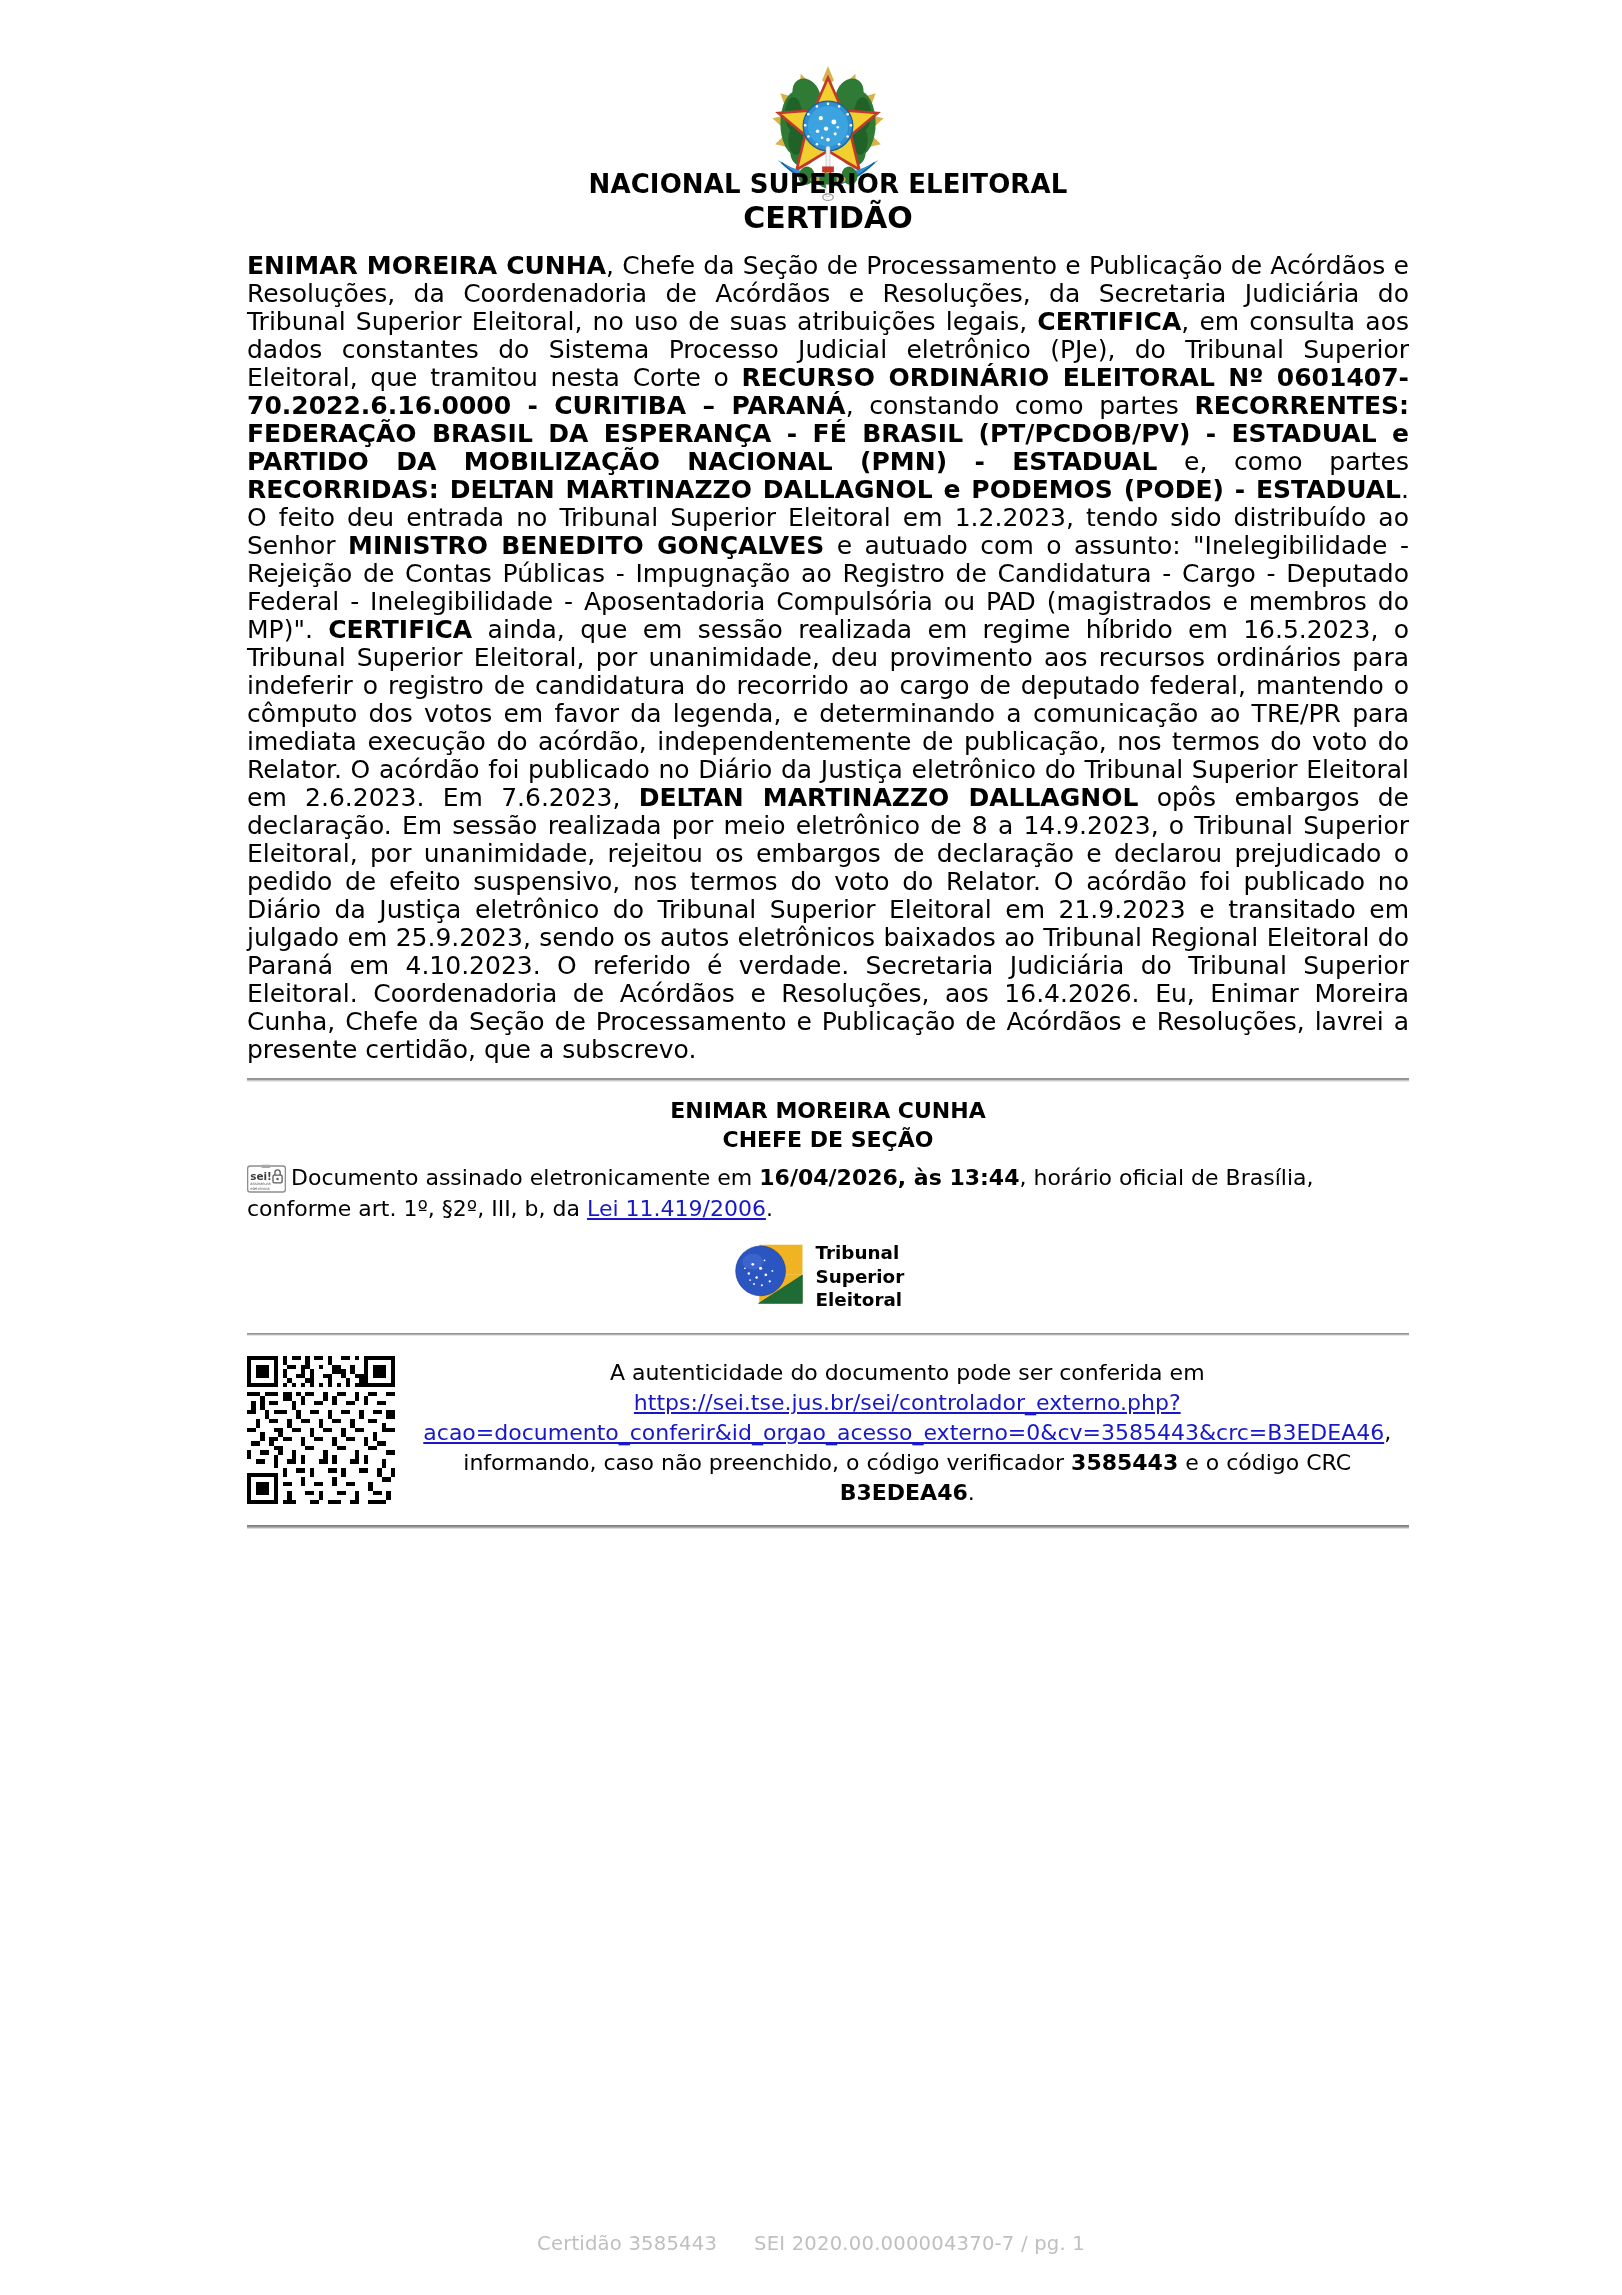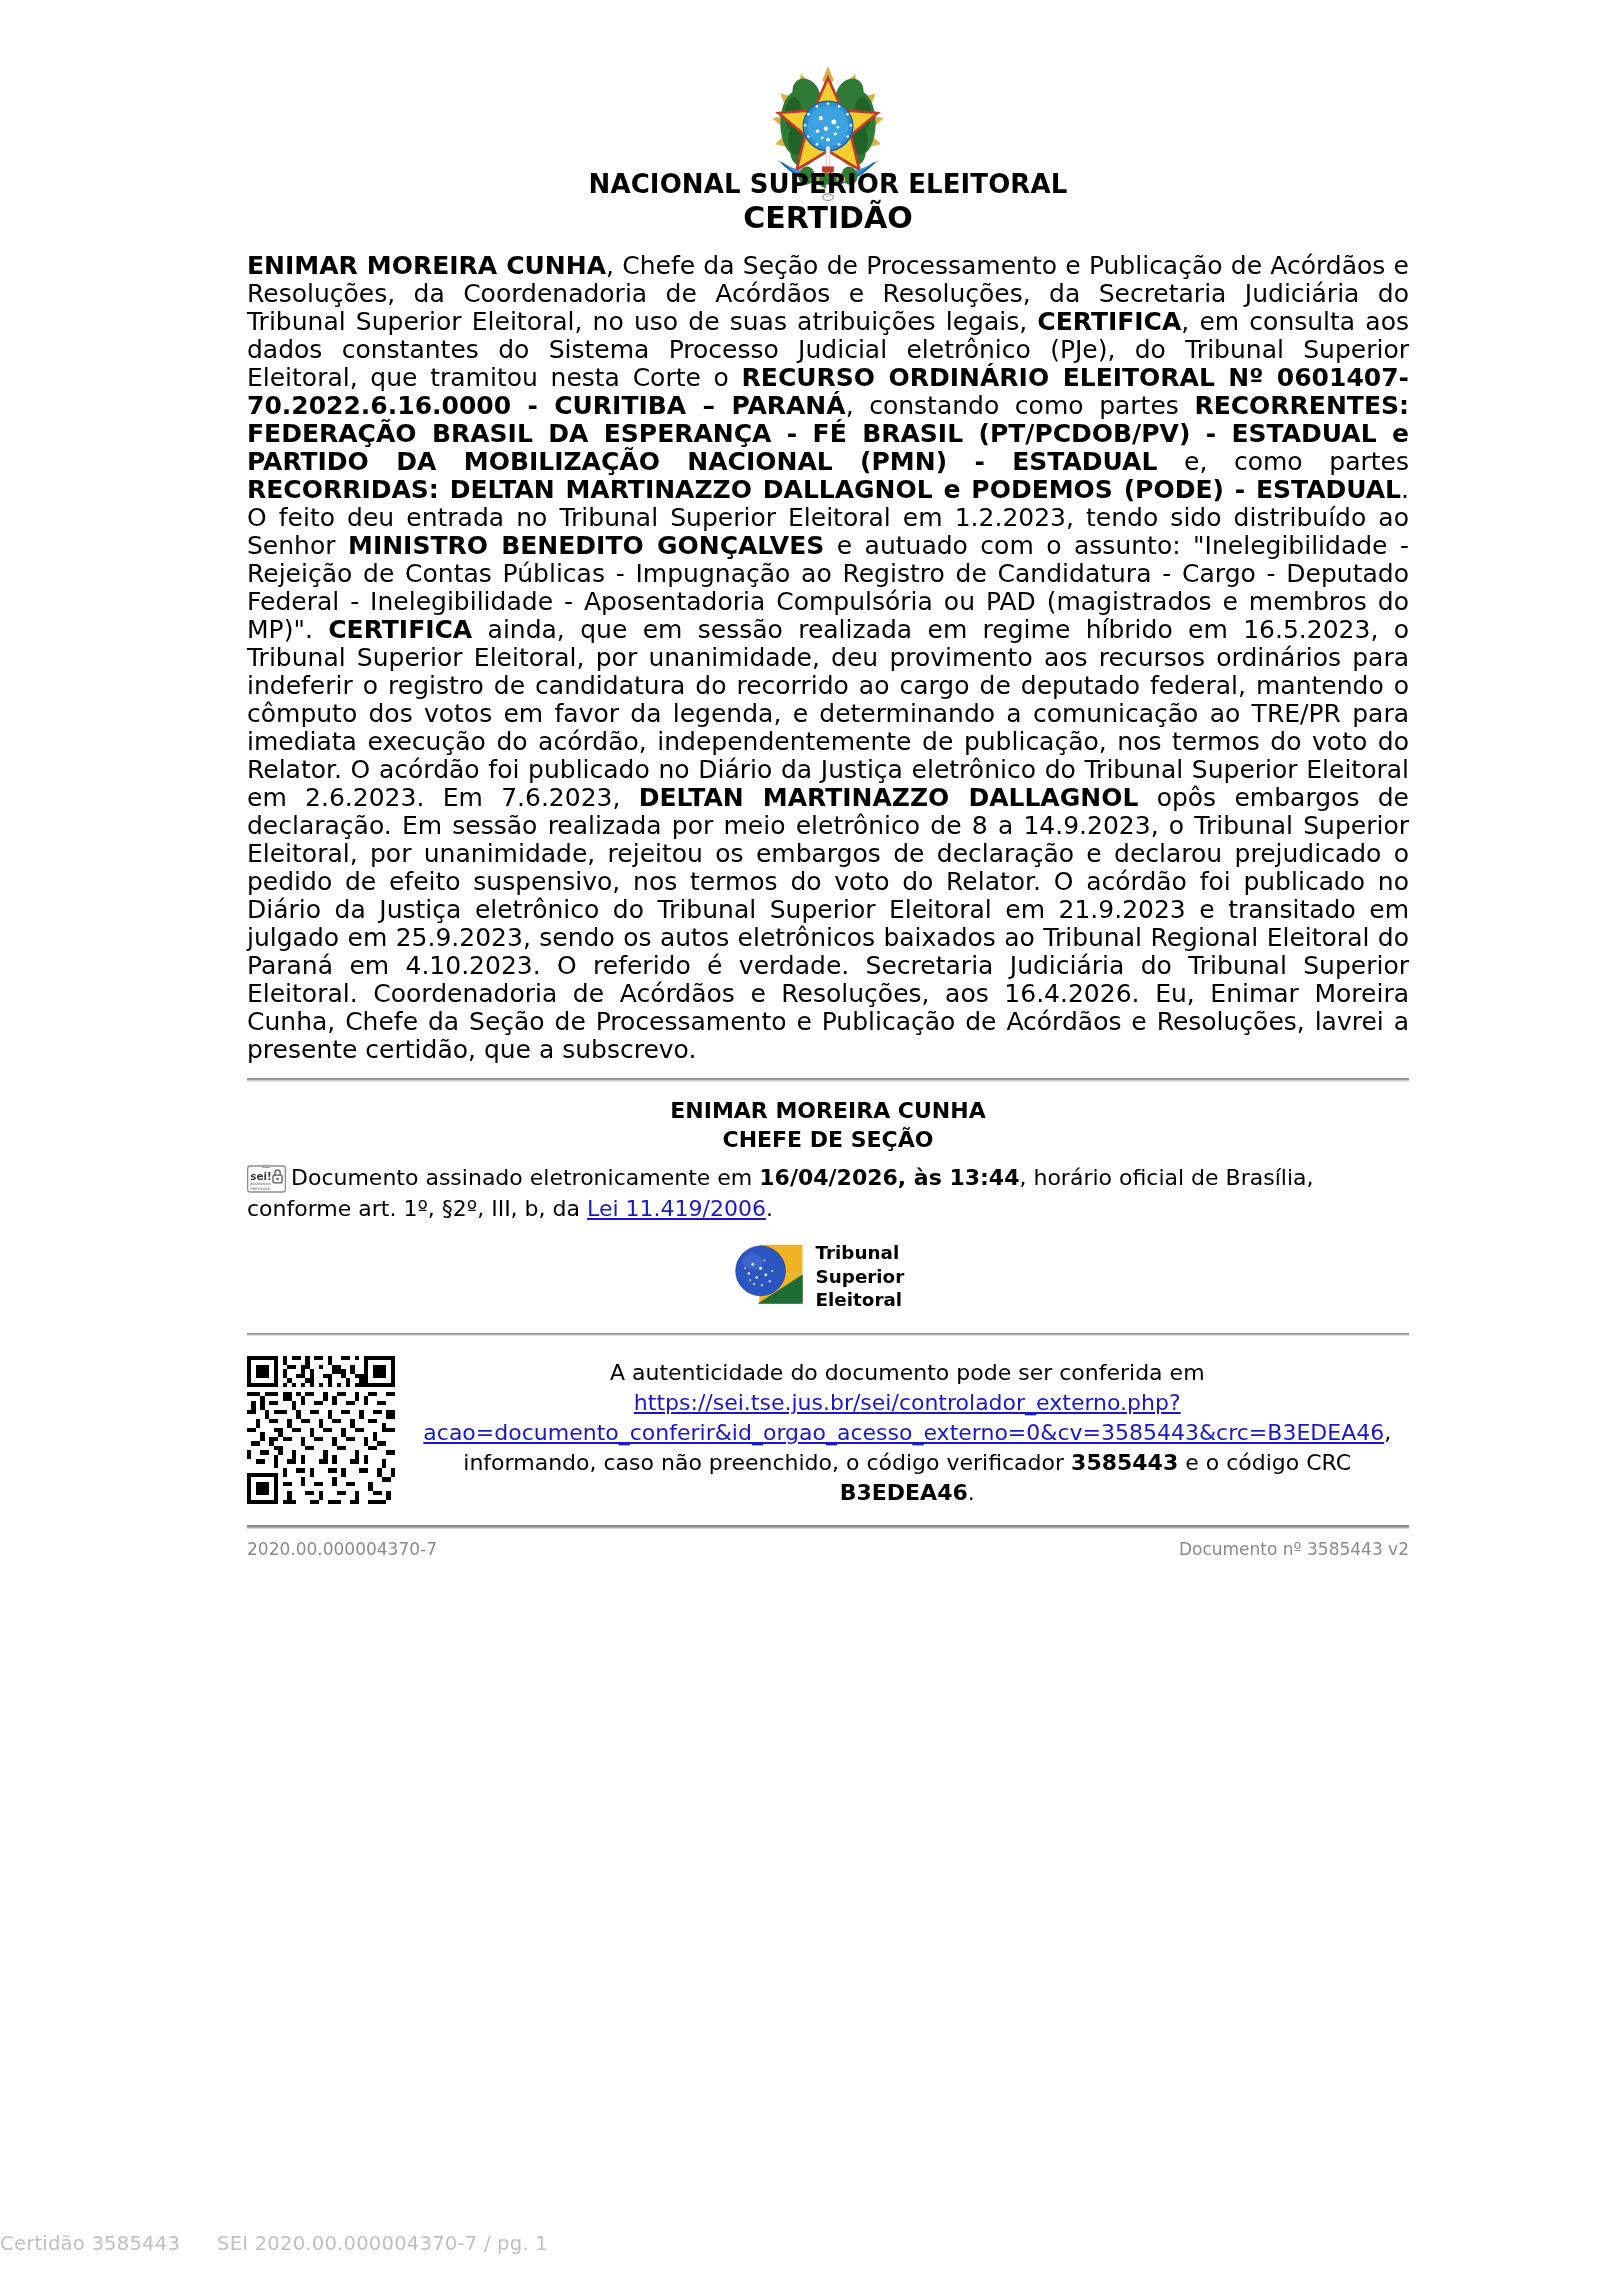--- a/index.html
+++ b/index.html
@@ -175,21 +175,21 @@
     padding-top: 9.2px;
     line-height: 22px;
   }
 
   
   .page-stamp {
     position: absolute;
     left: 0;
     top: 2232px;
     width: 1622px;
-    text-align: left;
+    text-align: center;
     font-size: 19.6px;
     color: #bfbfbf;
     letter-spacing: 0.2px;
   }
   .page-stamp .gap { display: inline-block; width: 37px; }
 </style>
 </head>
 <body>
 
 <div class="page">
@@ -505,24 +505,20 @@
             <rect x="23" y="32" width="2" height="1"></rect>
           <rect x="27" y="32" width="4" height="1"></rect>
         </g>
       </svg>
 
       <div class="auth-text"><span class="plain">A autenticidade do documento pode ser conferida em </span><br><a href="#" class="doc-link">https://sei.tse.jus.br/sei/controlador_externo.php?</a><br><a href="#" class="doc-link">acao=documento_conferir&amp;id_orgao_acesso_externo=0&amp;cv=3585443&amp;crc=B3EDEA46</a><span class="plain">, informando, caso não preenchido, o código verificador </span><b class="plain">3585443</b><span class="plain"> e o código CRC </span><b class="plain">B3EDEA46</b><span class="plain">.</span></div>
     </div>
 
     <hr class="divider-3">
 
-    <div class="footer-meta">
-      <span>2020.00.000004370-7</span>
-      <span>Documento nº 3585443 v2</span>
-    </div>
 
   </div>
 
   <div class="page-stamp">
     <span>Certidão 3585443</span><span class="gap"></span><span>SEI 2020.00.000004370-7 / pg. 1</span>
   </div>
 </div>
 
 
 </body></html>

